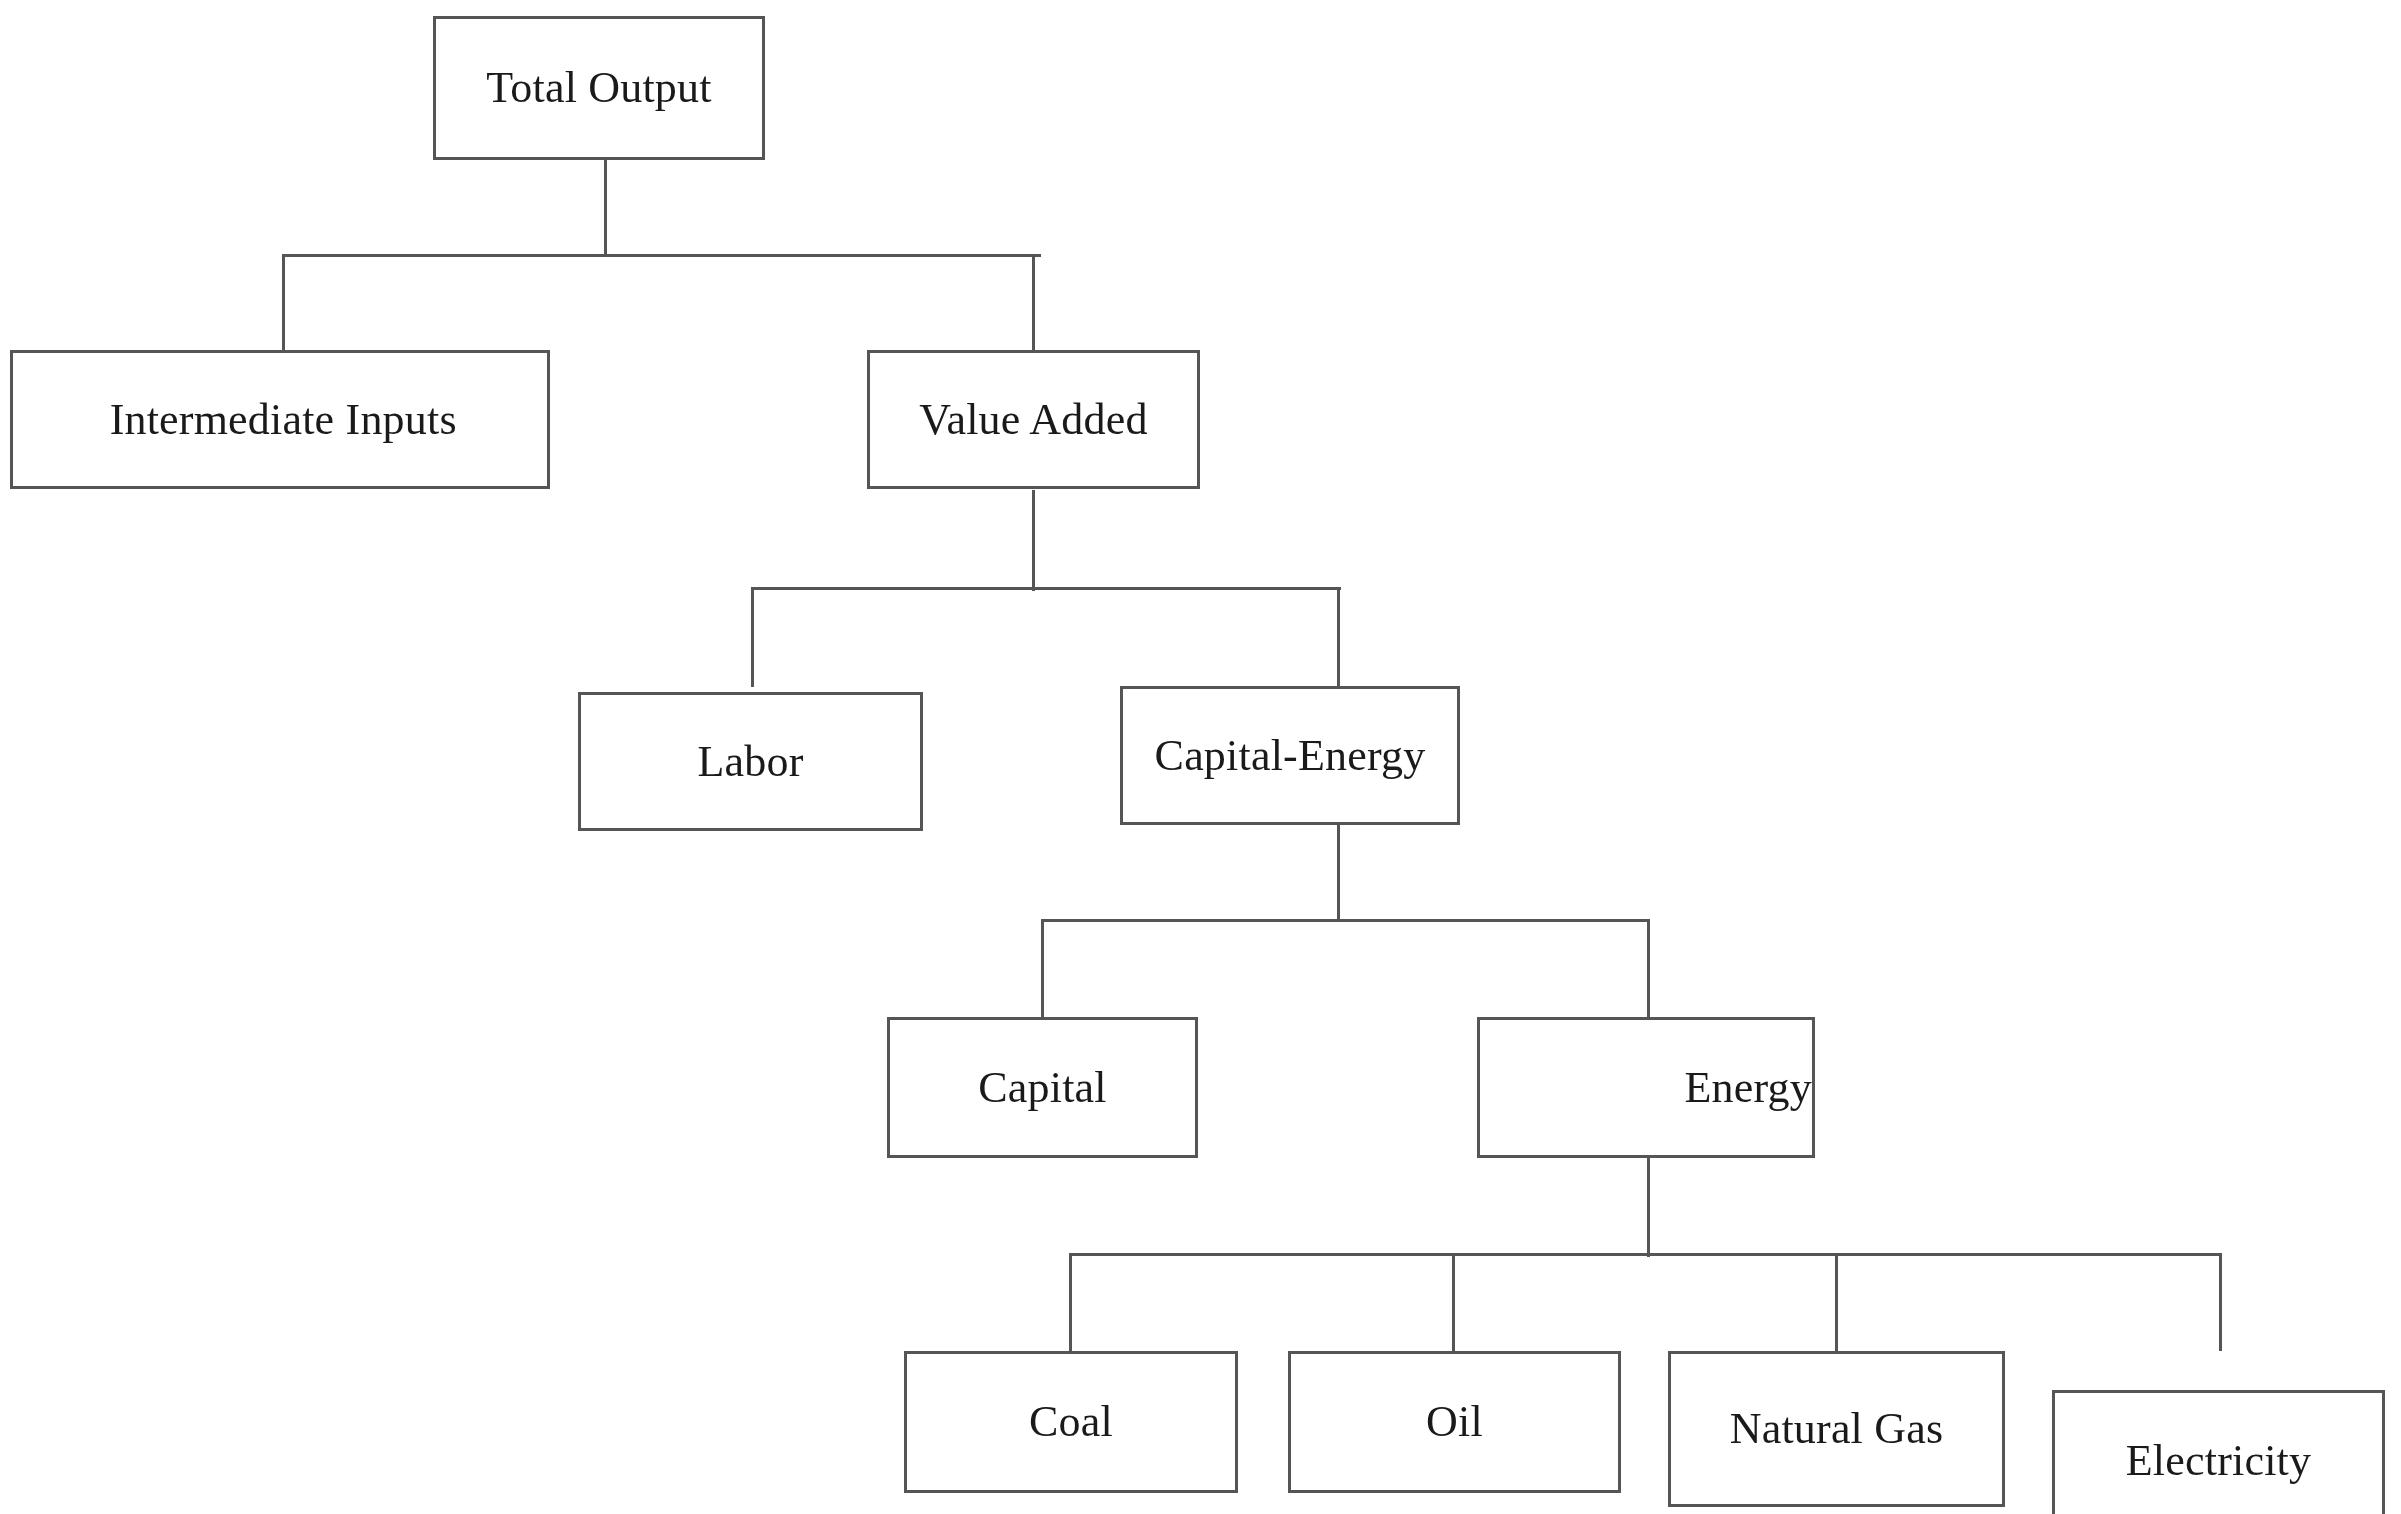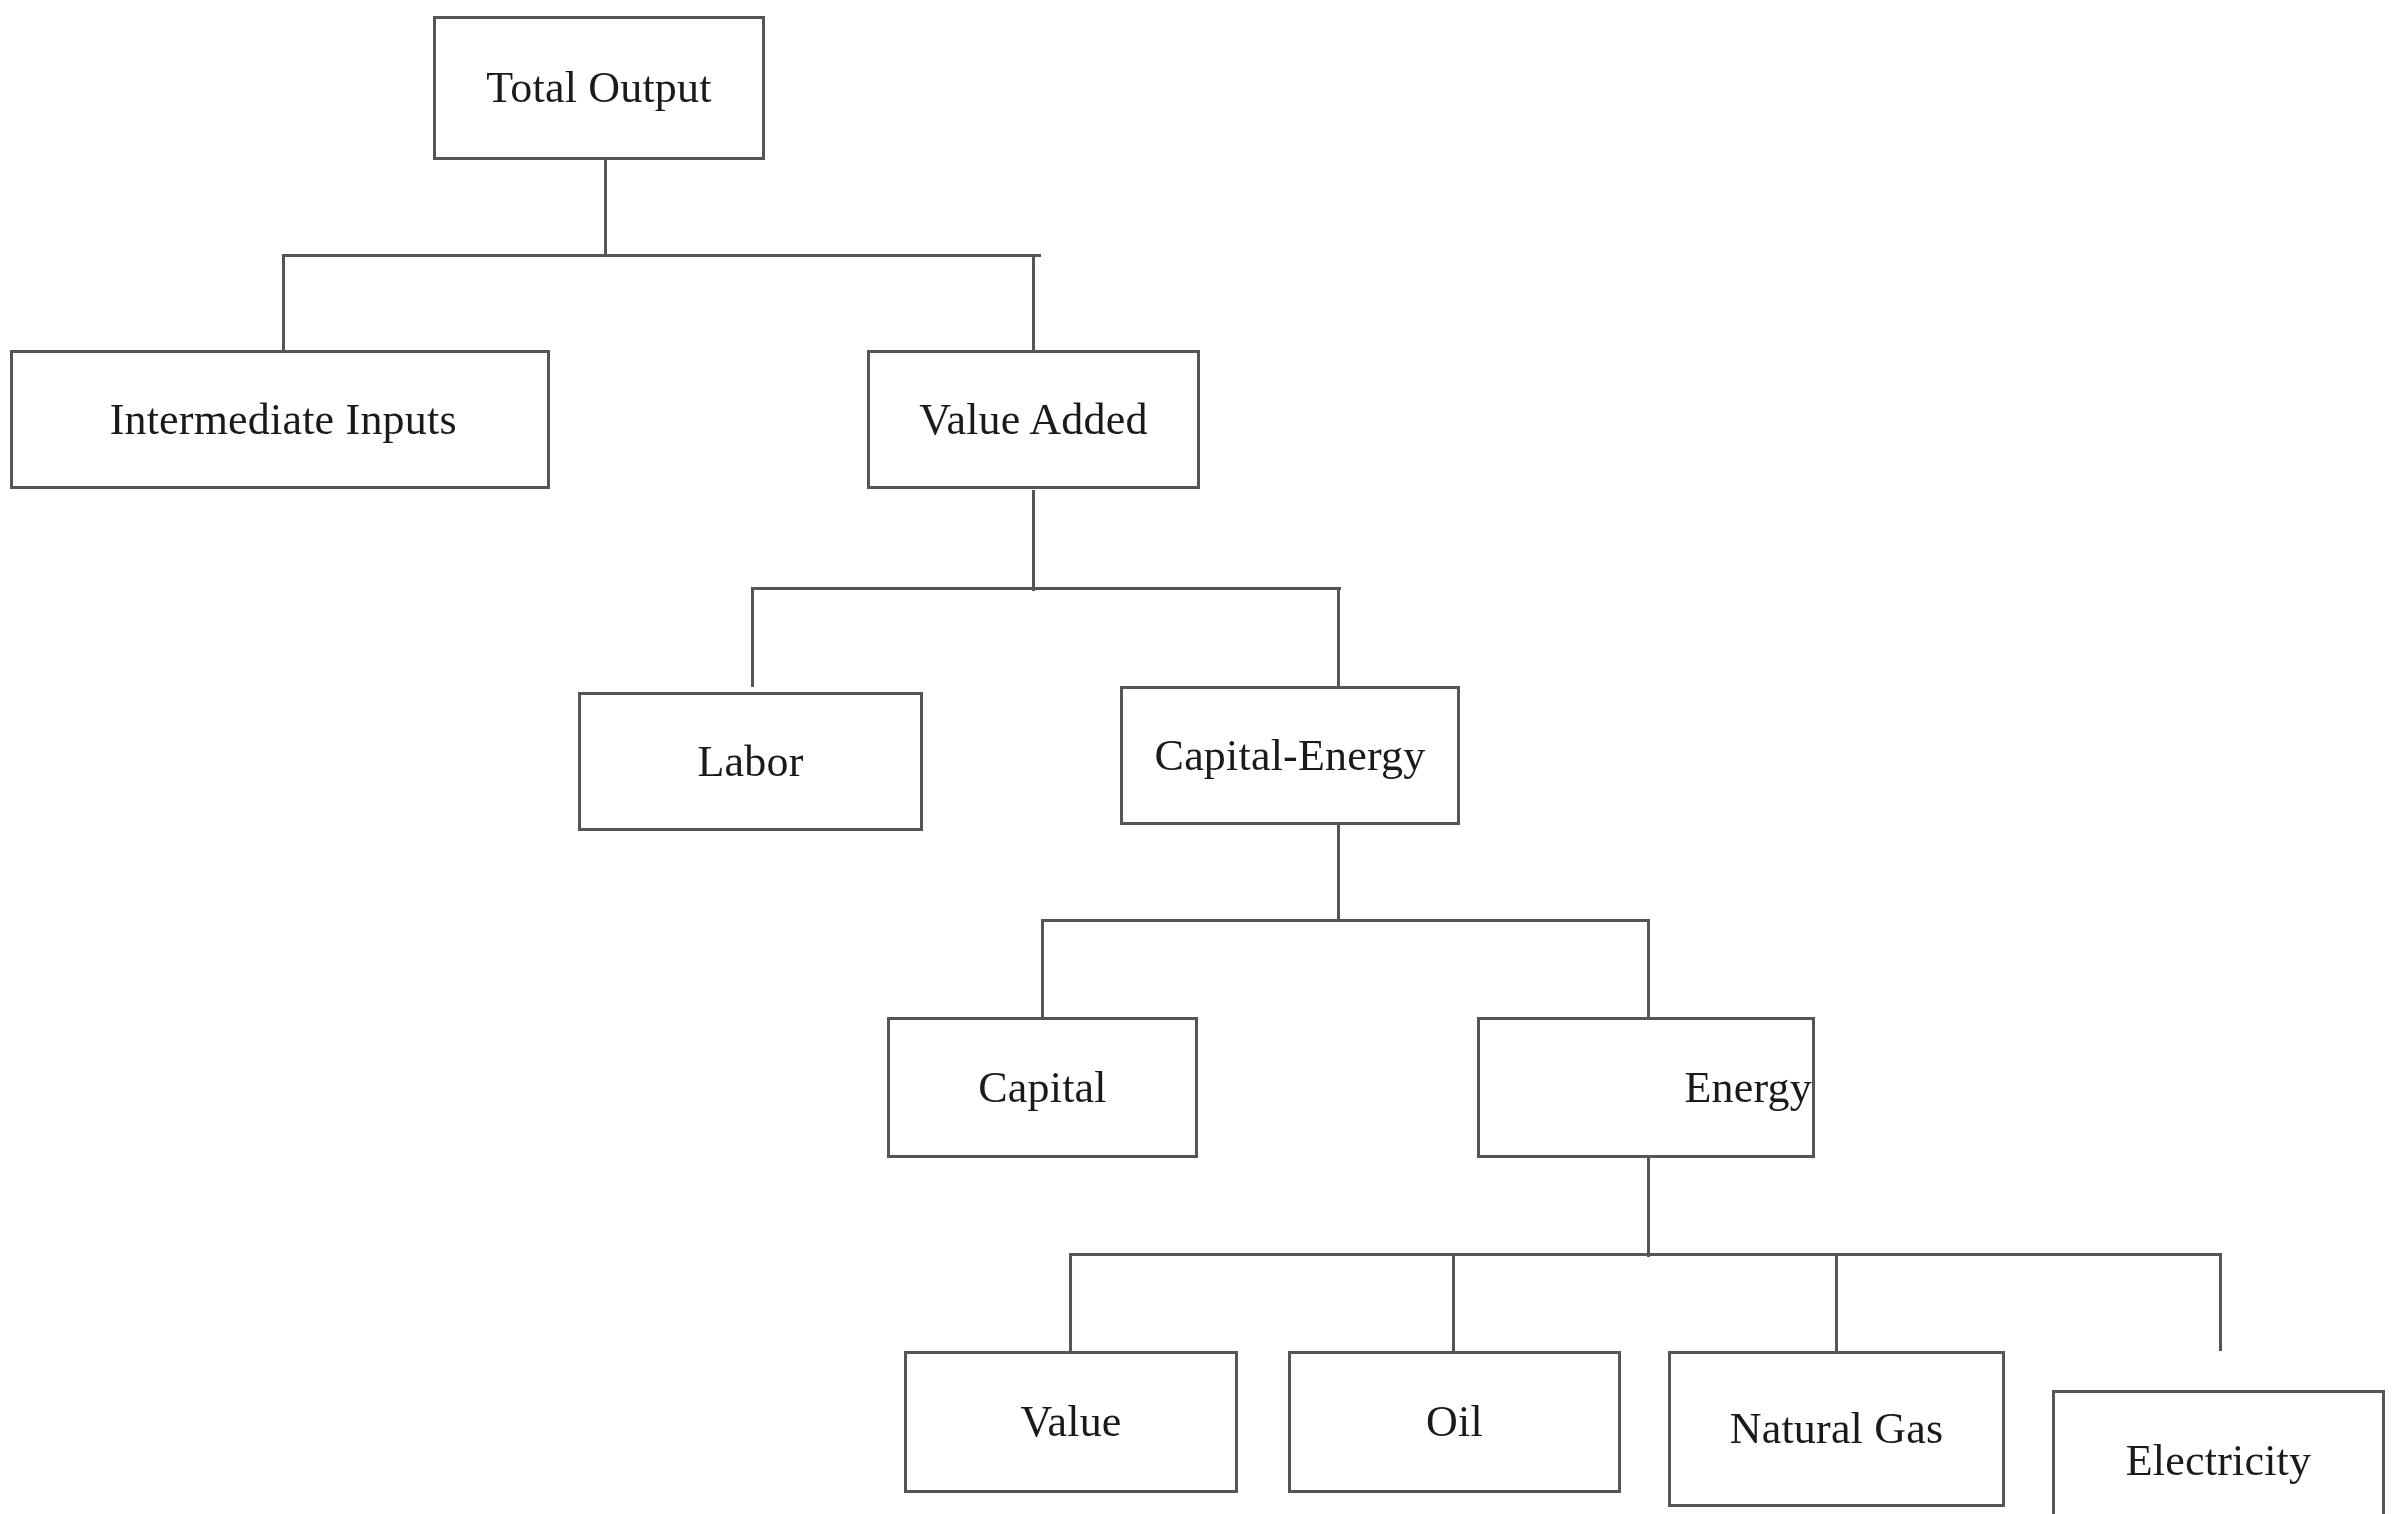--- a/index.html
+++ b/index.html
@@ -83,21 +83,21 @@
 
   <div class="node" style="left:887px; top:1017px; width:311px; height:141px;">
     <span class="label">Capital</span>
   </div>
 
   <div class="node" style="left:1477px; top:1017px; width:338px; height:141px;justify-content:flex-end;">
     <span class="label">Energy</span>
   </div>
 
   <div class="node" style="left:904px; top:1351px; width:334px; height:142px;">
-    <span class="label">Value</span>
+    <span class="label">Coal</span>
   </div>
 
   <div class="node" style="left:1288px; top:1351px; width:333px; height:142px;">
     <span class="label">Oil</span>
   </div>
 
   <div class="node" style="left:1668px; top:1351px; width:337px; height:156px;justify-content:center;">
     <span class="label">Natural Gas</span>
   </div>
 

